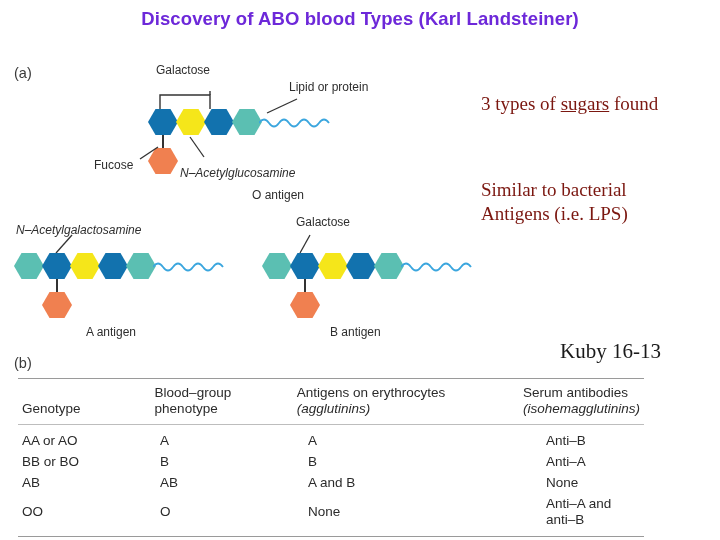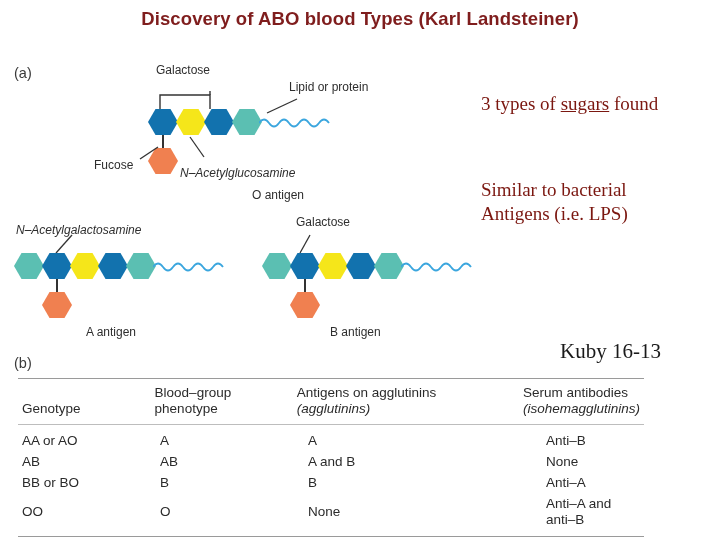--- a/index.html
+++ b/index.html
@@ -18,21 +18,21 @@
   
   .title {
     position: absolute;
     left: 0;
     top: 8px;
     width: 720px;
     text-align: center;
     font-family: "Liberation Sans", sans-serif;
     font-weight: bold;
     font-size: 18.5px;
-    color: #7f1d1d;
+    color: #6d28d9;
     letter-spacing: 0.1px;
   }
 
   
   .figure {
     position: absolute;
     left: 8px;
     top: 55px;
     width: 466px;
     height: 470px;
@@ -237,52 +237,52 @@
     <thead>
       <tr>
         <th class="col1">
           <span>Genotype</span>
         </th>
         <th class="col2">
           <span>Blood–group</span><br>
           <span>phenotype</span>
         </th>
         <th class="col3">
-          <span>Antigens on agglutinins</span><br>
+          <span>Antigens on erythrocytes</span><br>
           <em>(agglutinins)</em>
         </th>
         <th class="col4">
           <span>Serum antibodies</span><br>
           <em>(isohemagglutinins)</em>
         </th>
       </tr>
     </thead>
   </table>
   <div class="rule thin"></div>
   <table class="abo" style="margin-top:6px;">
     <tbody>
       <tr>
         <td class="col1">AA or AO</td>
         <td class="col2">A</td>
         <td class="col3">A</td>
         <td class="col4">Anti–B</td>
       </tr>
       <tr>
+        <td class="col1">BB or BO</td>
+        <td class="col2">B</td>
+        <td class="col3">B</td>
+        <td class="col4">Anti–A</td>
+      </tr>
+      <tr>
         <td class="col1">AB</td>
         <td class="col2">AB</td>
         <td class="col3">A and B</td>
         <td class="col4">None</td>
       </tr>
       <tr>
-        <td class="col1">BB or BO</td>
-        <td class="col2">B</td>
-        <td class="col3">B</td>
-        <td class="col4">Anti–A</td>
-      </tr>
-      <tr>
         <td class="col1">OO</td>
         <td class="col2">O</td>
         <td class="col3">None</td>
         <td class="col4">Anti–A and anti–B</td>
       </tr>
     </tbody>
   </table>
   <div class="rule" style="margin-top:6px;"></div>
 </div>
 

